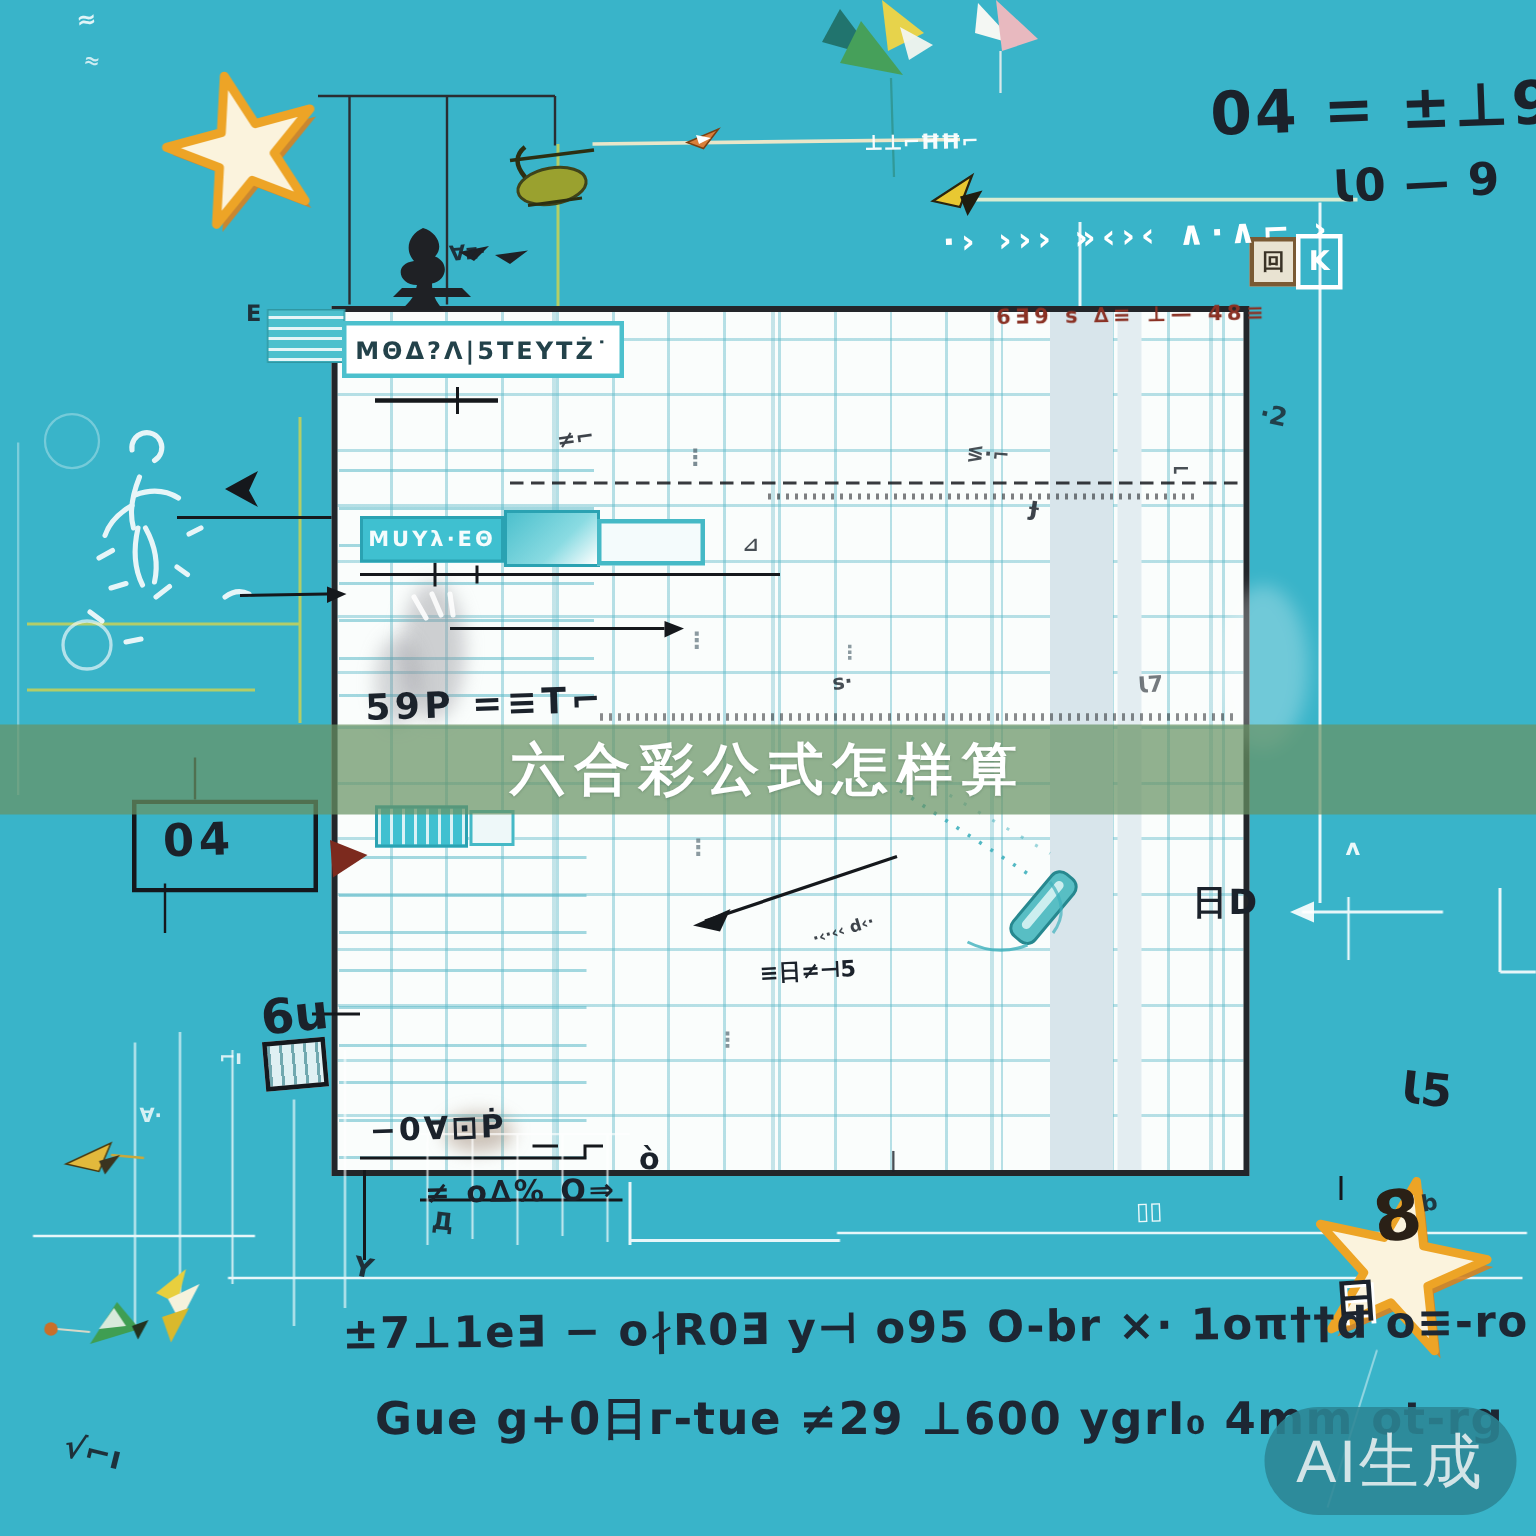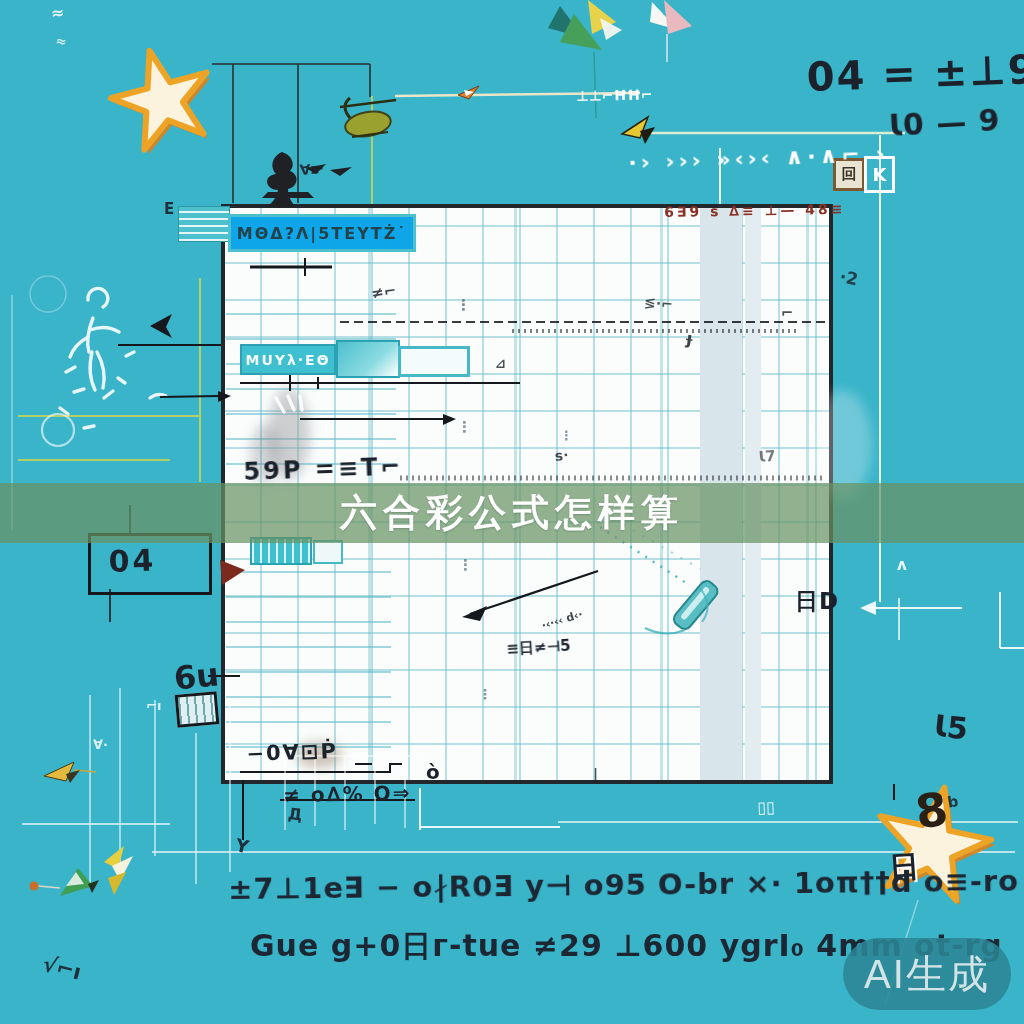--- a/index.html
+++ b/index.html
@@ -22,21 +22,21 @@
   .t{position:absolute;color:#1b222b;white-space:nowrap;transform-origin:left top;}
   .hw{font-weight:bold;}
   .sg{position:absolute;white-space:nowrap;font-weight:bold;transform-origin:left top;
       font-family:"DejaVu Sans",sans-serif;}
   
   #banner{left:0;top:483px;width:1024px;height:60px;background:rgba(104,147,101,.72);
           display:flex;align-items:center;justify-content:center;}
   #banner-title{font-family:"Liberation Sans",sans-serif;font-weight:bold;font-size:37px;
           color:#ffffff;letter-spacing:6px;text-shadow:0 1px 2px rgba(30,60,40,.25);}
   
-  #hdr-box{left:228px;top:214px;width:182px;height:32px;background:#0ea5e9;
+  #hdr-box{left:228px;top:214px;width:182px;height:32px;background:#ffffff;
            border:3px solid #4cc0cd;display:flex;align-items:center;justify-content:center;}
   #hdr-box span{font-size:16px;font-weight:bold;color:#23424a;letter-spacing:2px;}
   #hdr-stamp{left:178px;top:206px;width:50px;height:34px;background:#4cc0cd;border:1px solid #2f97a3;
            background-image:repeating-linear-gradient(0deg,rgba(255,255,255,.85) 0 2px,transparent 2px 7px);}
   #tag-solid{left:240px;top:344px;width:92px;height:27px;background:#3fc0d0;border:2px solid #2aa2b2;
            display:flex;align-items:center;justify-content:center;}
   #tag-solid span{color:#f4fcfd;font-weight:bold;font-size:14px;letter-spacing:2px;}
   #tag-mid{left:336px;top:340px;width:60px;height:34px;background:linear-gradient(135deg,#4cc0cd,#8adbe2 60%,#ffffff);
            border:2px solid #2aa2b2;}
   #tag-outline{left:398px;top:346px;width:66px;height:25px;background:#f4fbfc;border:3px solid #45b9c6;}

